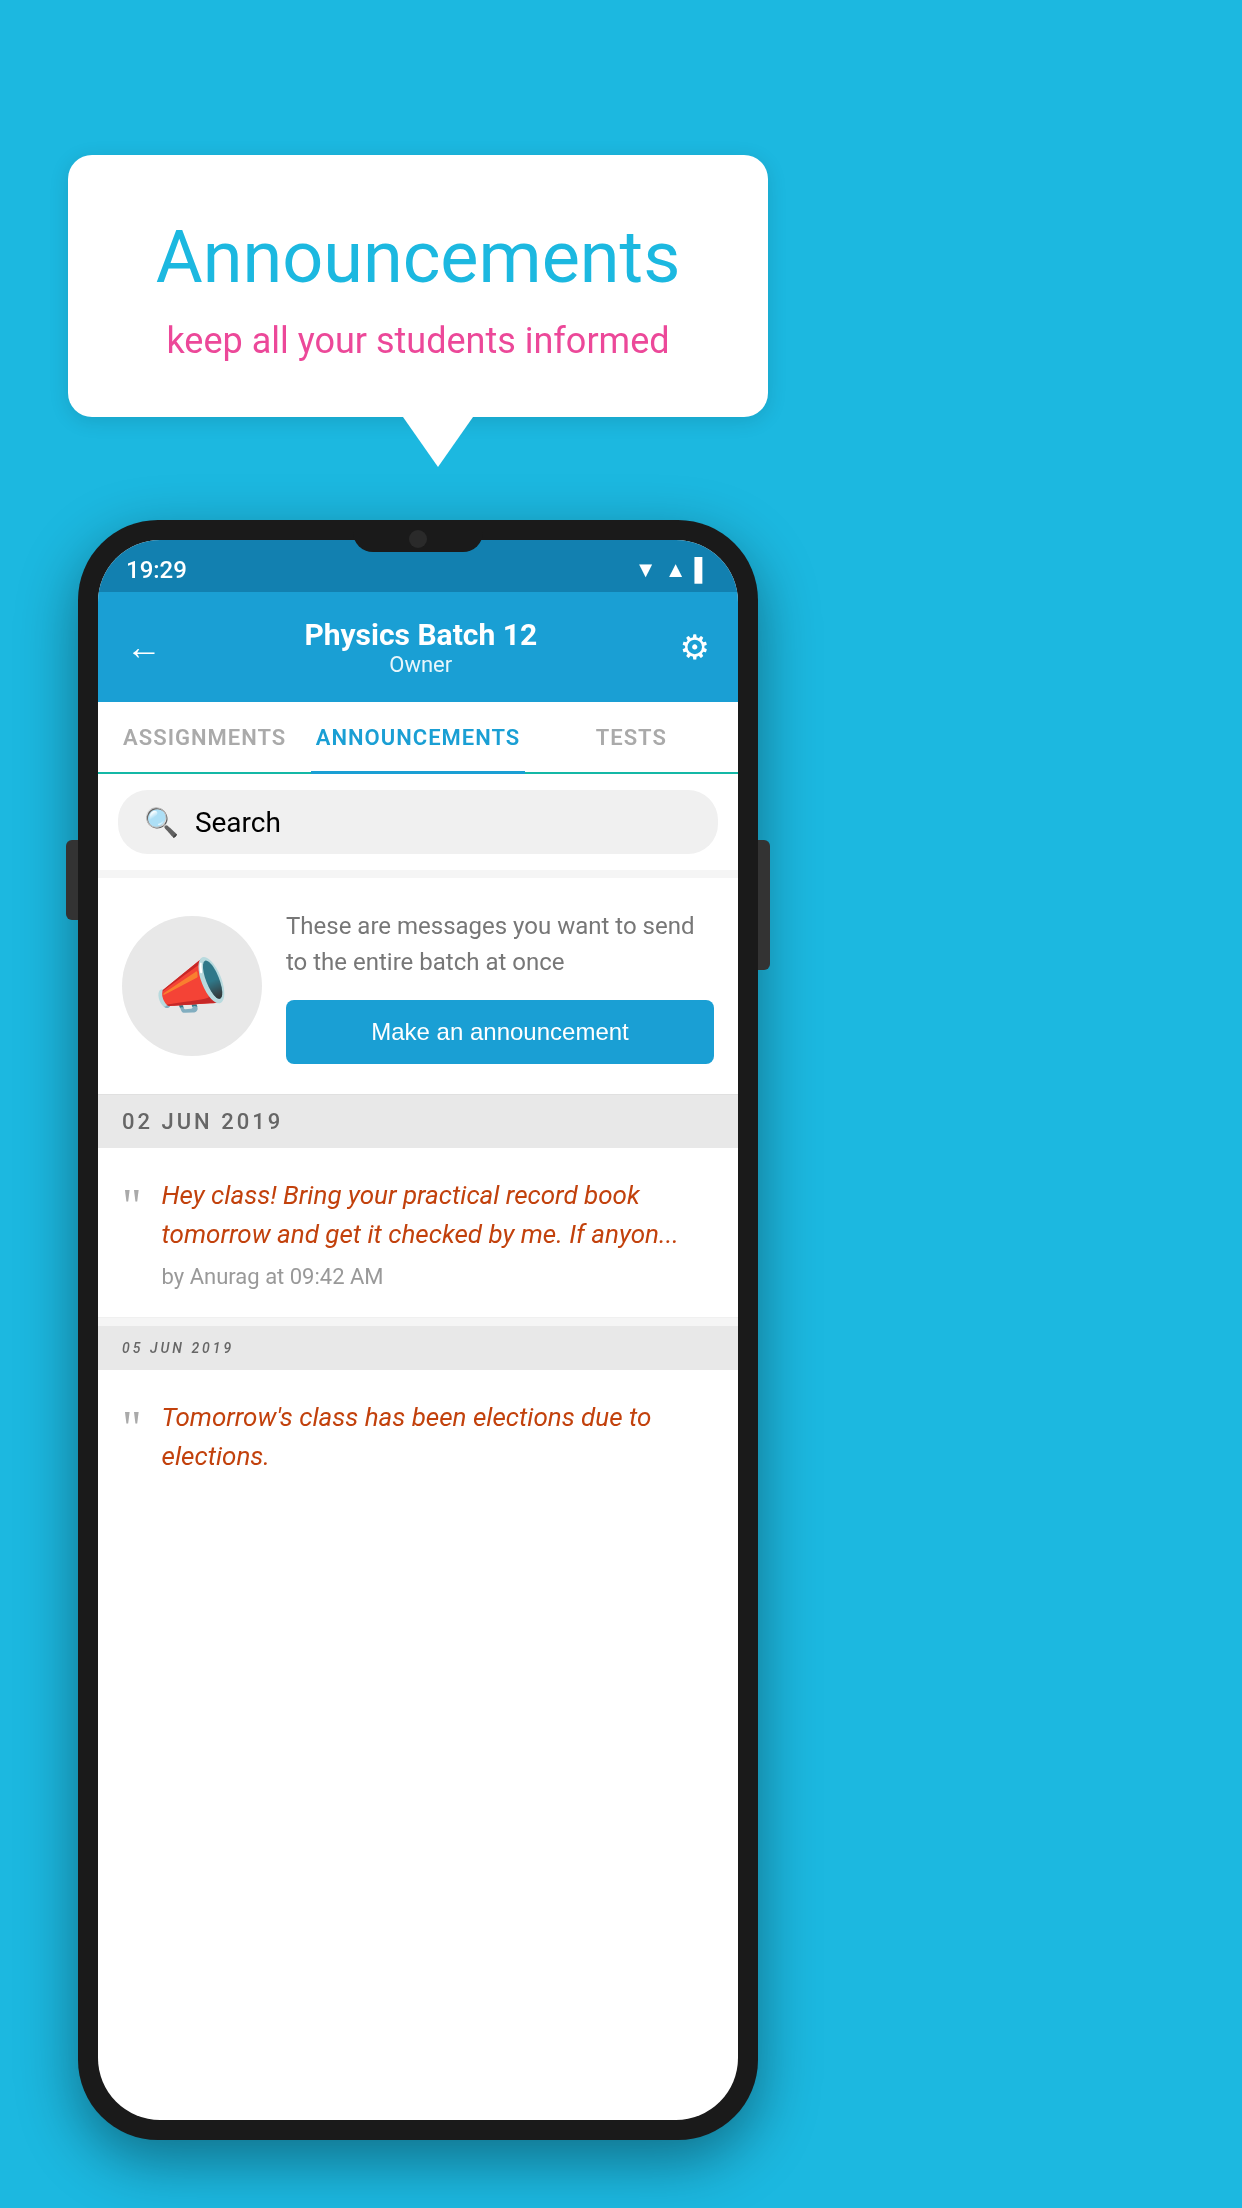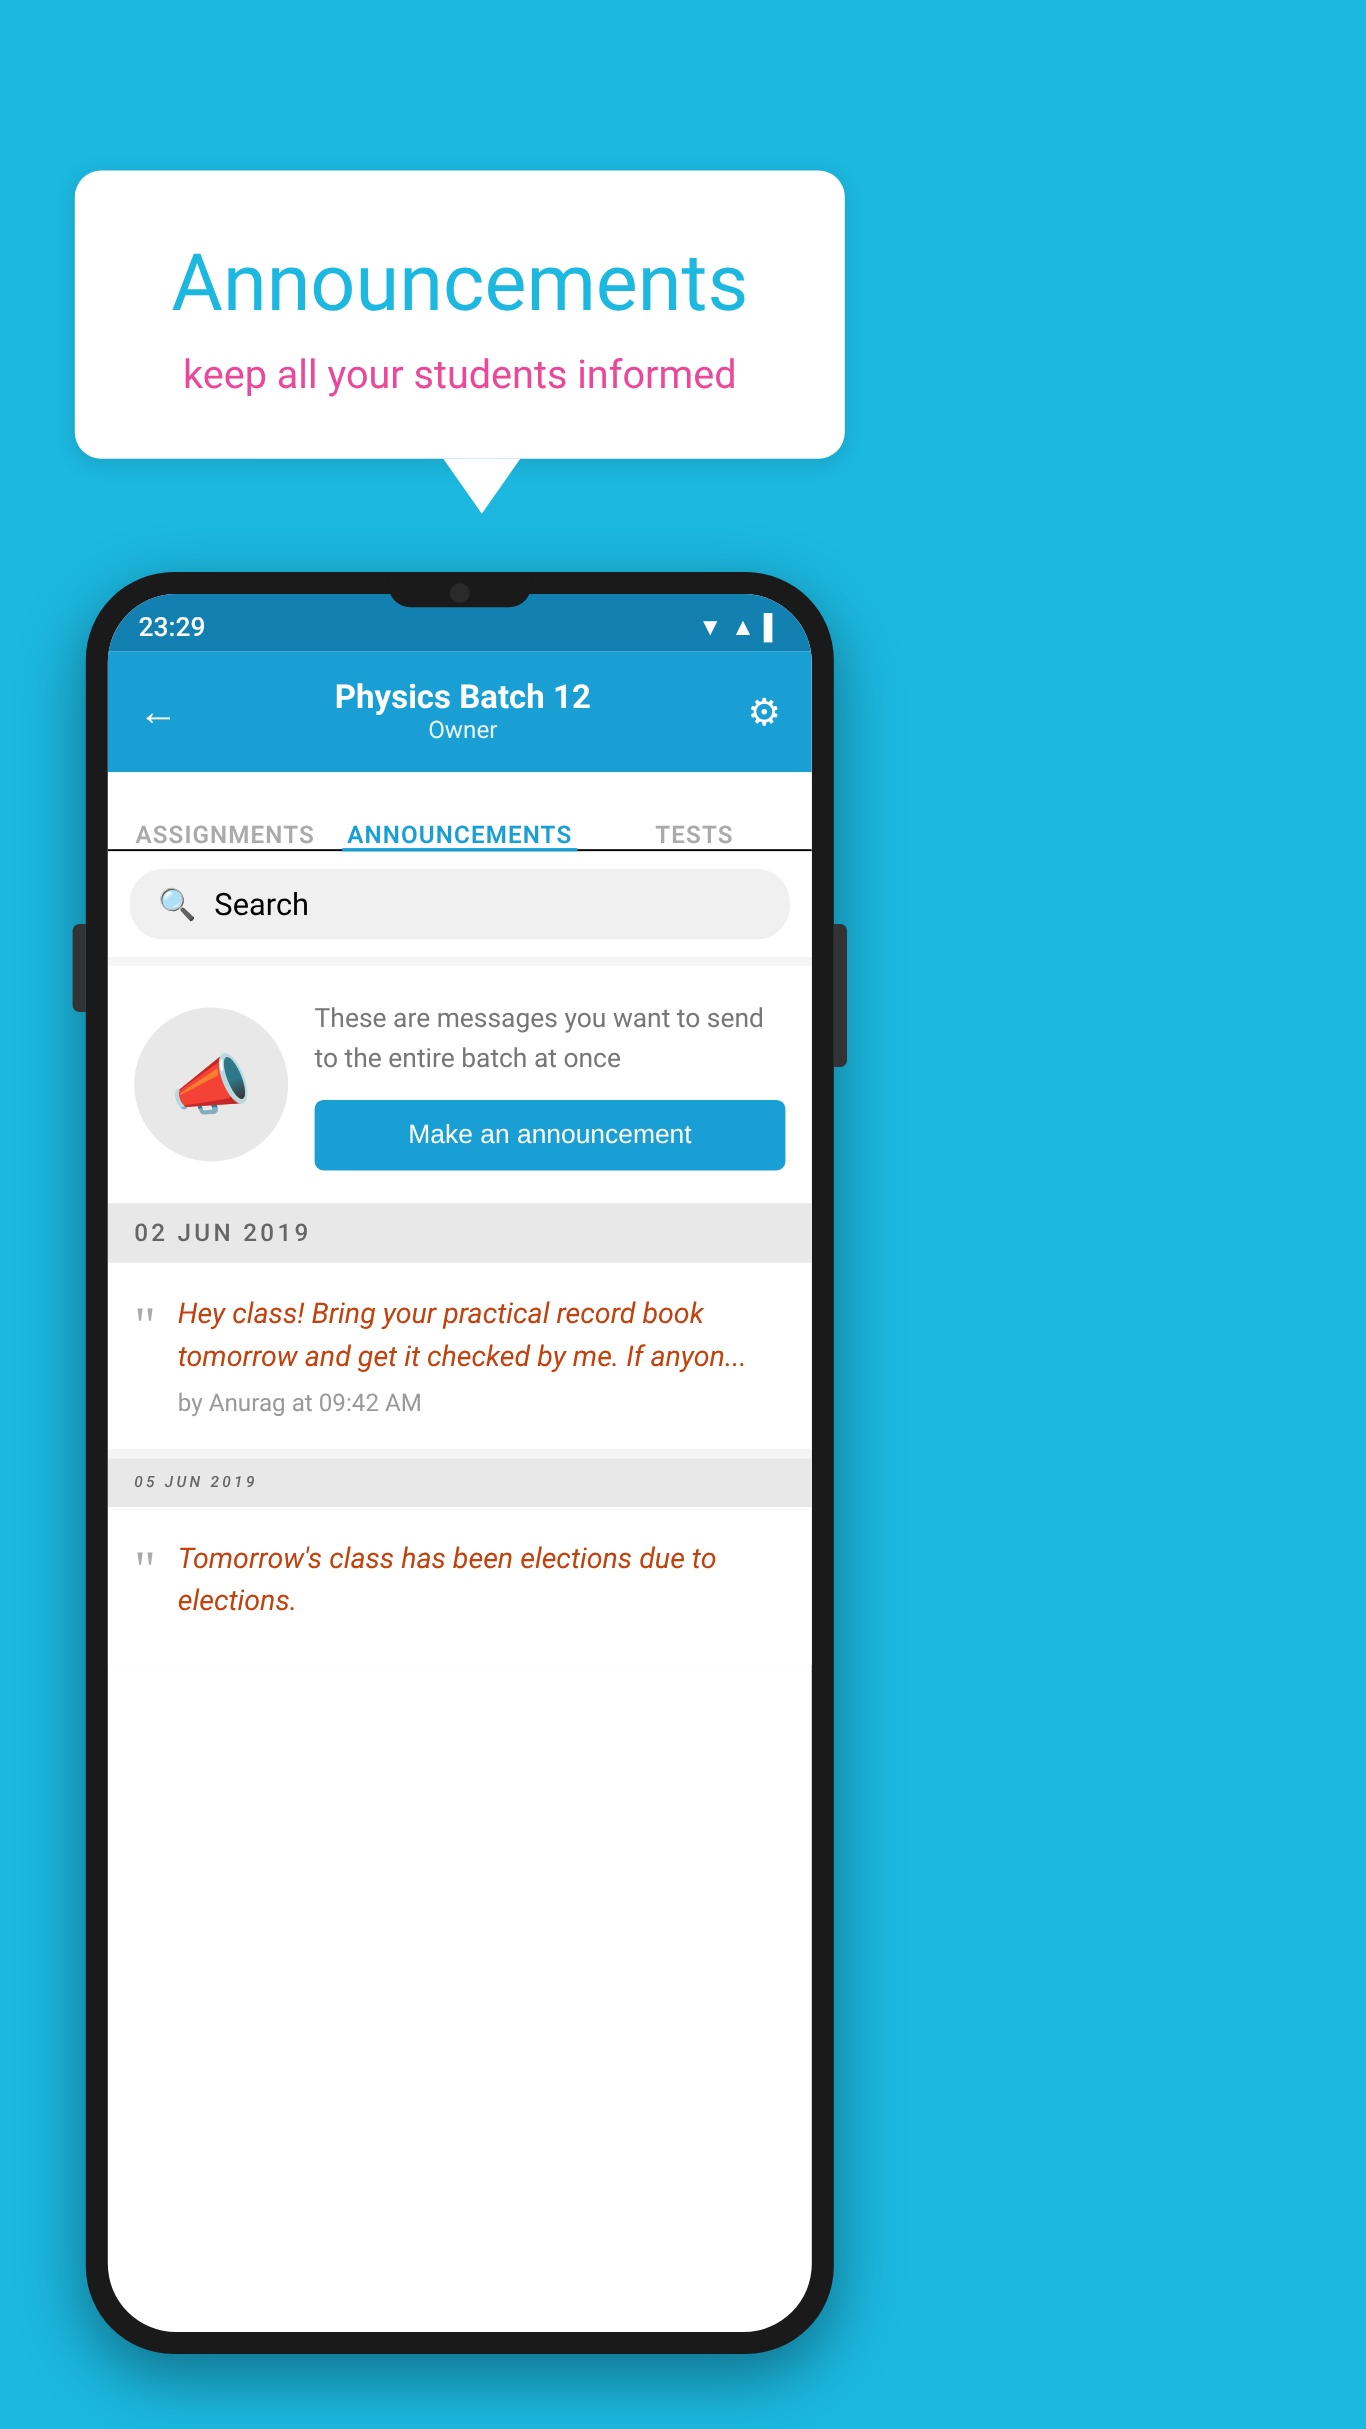--- a/index.html
+++ b/index.html
@@ -194,23 +194,22 @@
     .header-gear {
       color: white;
       font-size: 34px;
       cursor: pointer;
     }
 
     
     .tabs-container {
       background: white;
       display: flex;
-      border-bottom: 2px solid #000000;
+      border-bottom: 2px solid #14b8a6;
       height: 72px;
-      align-items: flex-end;
     }
 
     .tab {
       flex: 1;
       display: flex;
       align-items: center;
       justify-content: center;
       font-size: 22px;
       font-weight: 600;
       color: #aaa;
@@ -395,21 +394,21 @@
 </div>
 
 <div class="phone-container">
   <div class="phone-outer">
     <div class="phone-notch">
       <div class="phone-camera"></div>
     </div>
     <div class="phone-screen">
 
       <div class="status-bar">
-        <span class="status-time">23:29</span>
+        <span class="status-time">19:29</span>
         <div class="status-icons">
           <span class="wifi-icon">▼</span>
           <span class="signal-icon">▲</span>
           <span class="battery-icon">▌</span>
         </div>
       </div>
 
       <div class="app-header">
         <div class="header-back">←</div>
         <div class="header-center">

